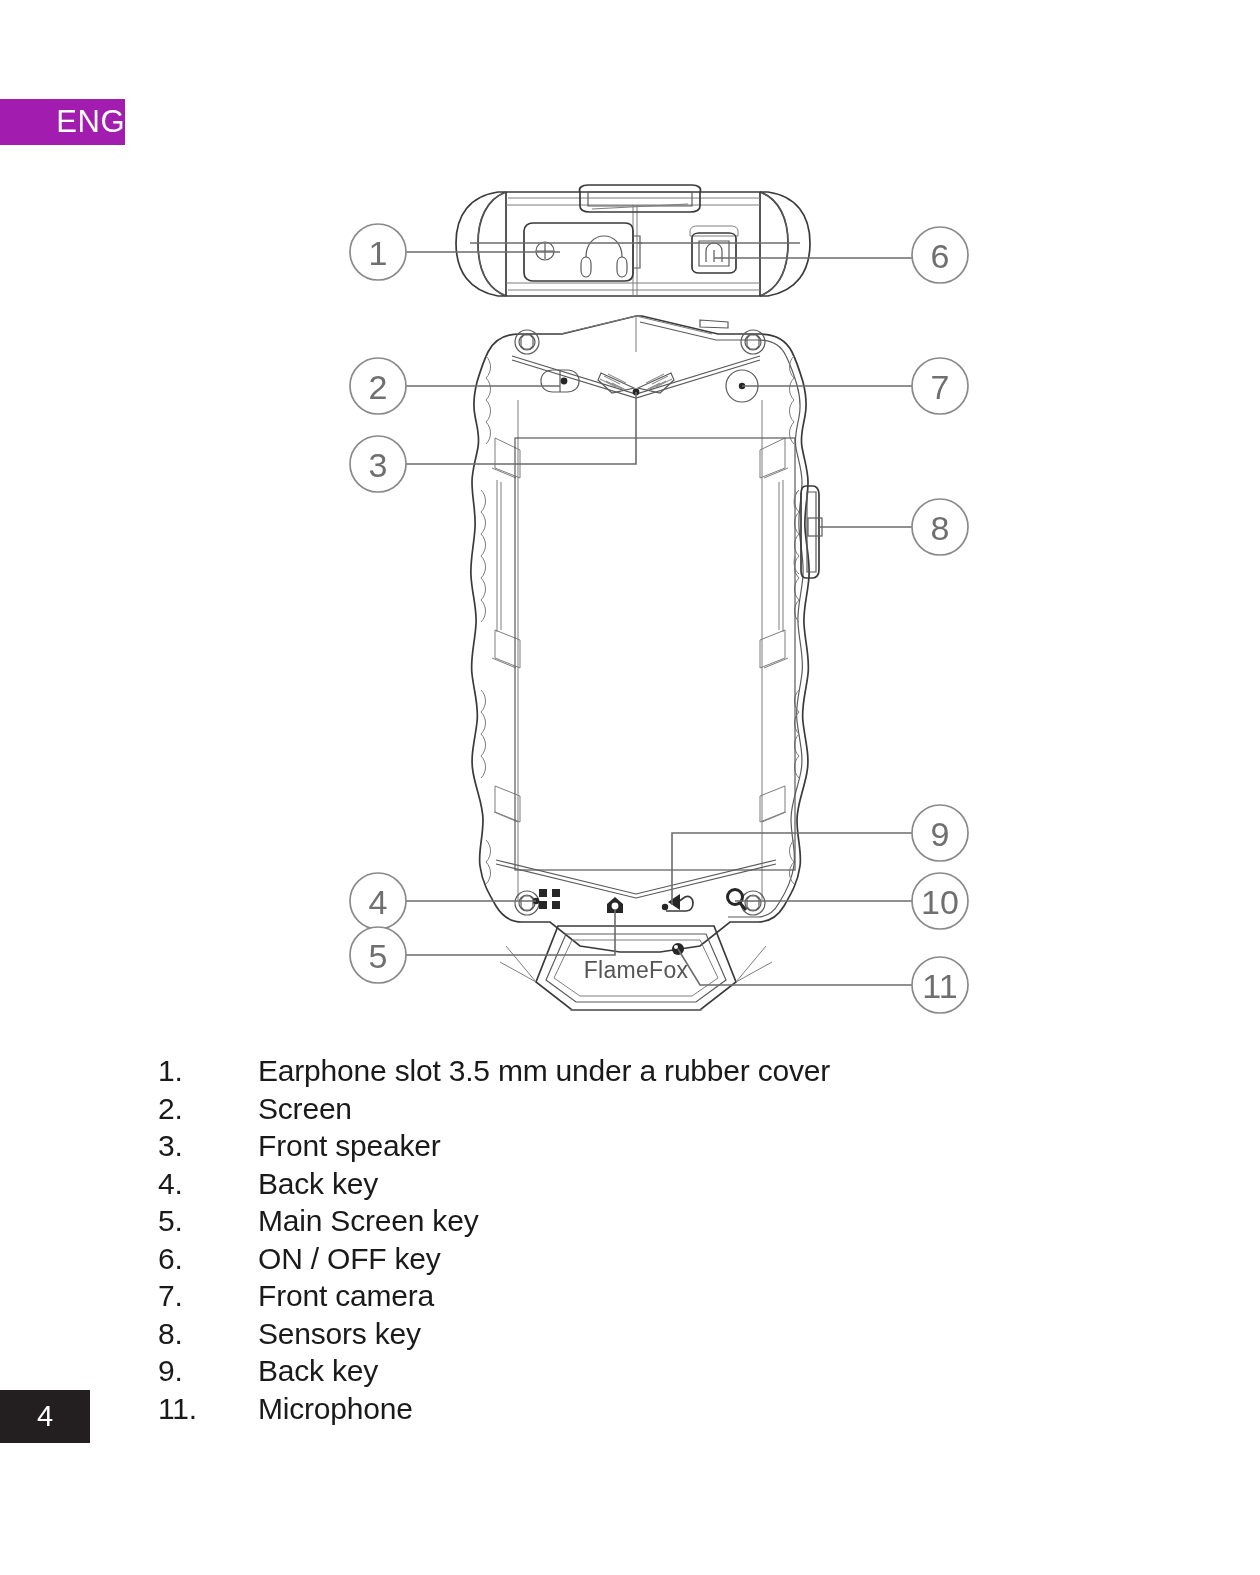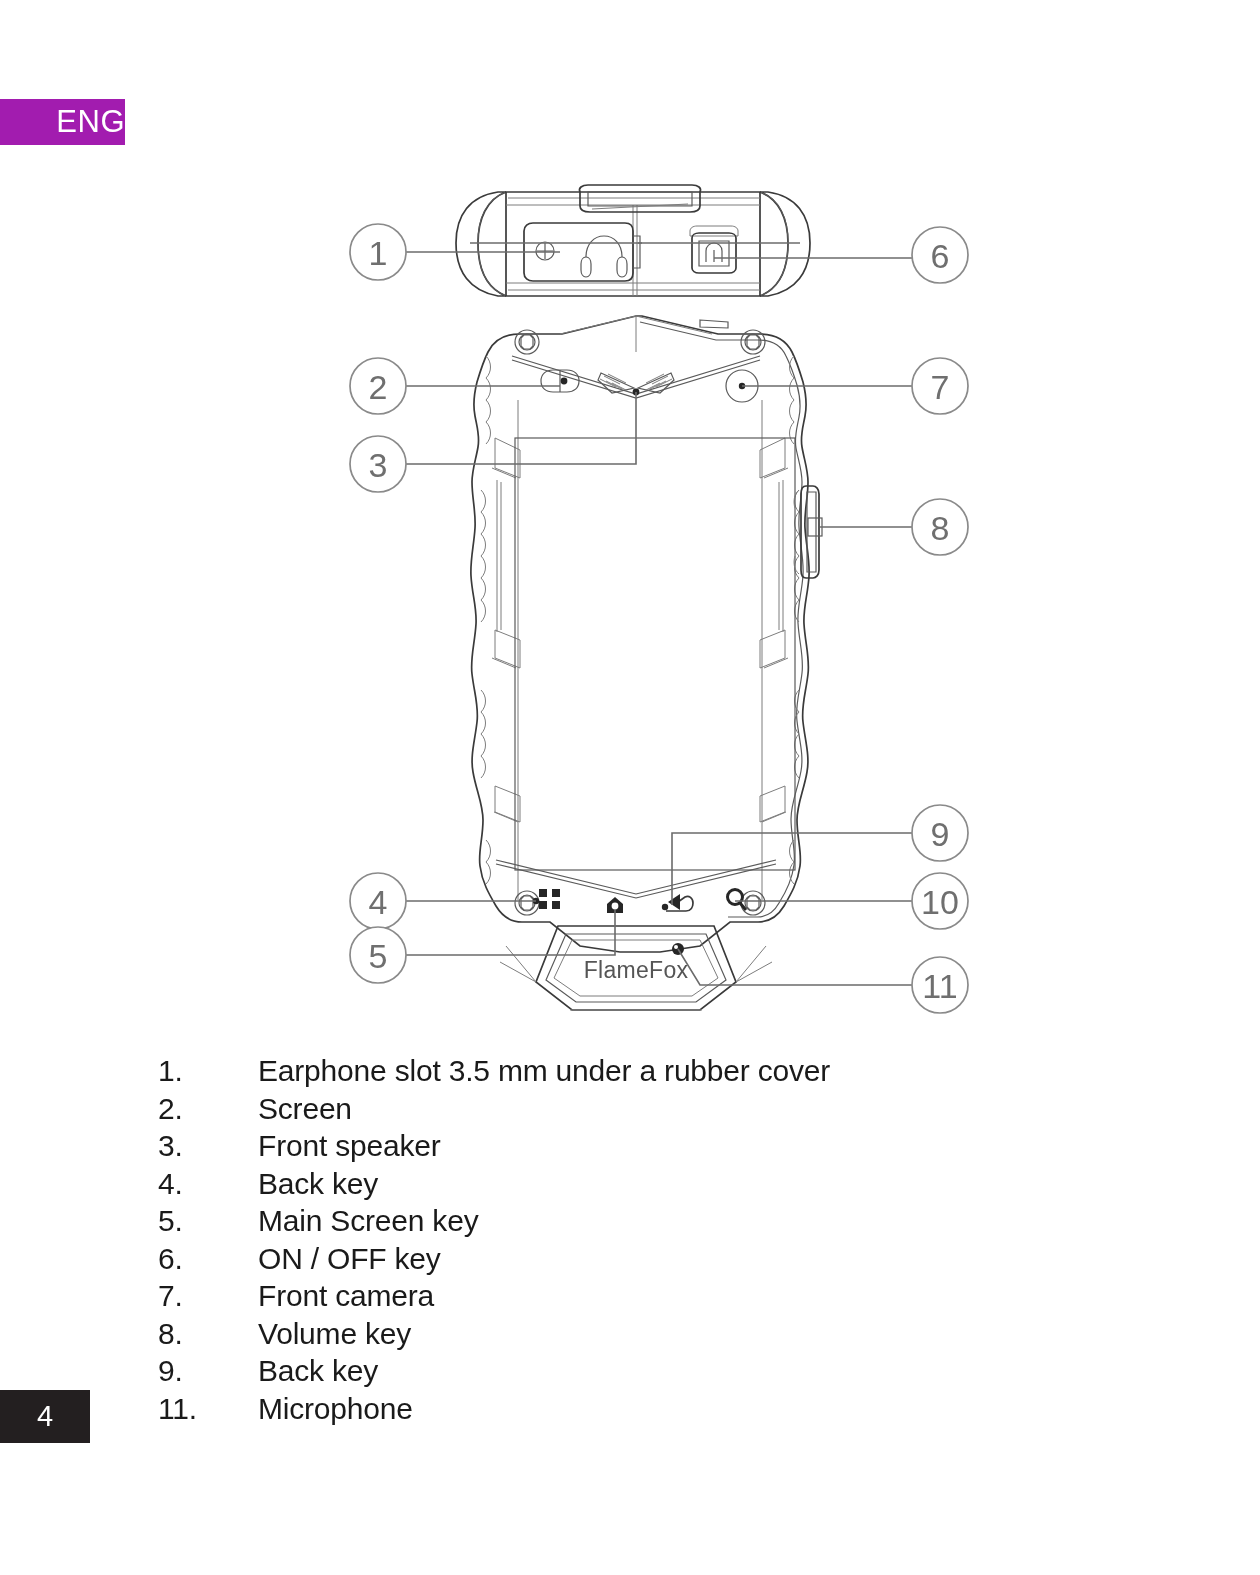--- a/index.html
+++ b/index.html
@@ -446,21 +446,21 @@
   <div class="feat-row">
     <span class="feat-num">6.</span>
     <span class="feat-label">ON / OFF key</span>
   </div>
   <div class="feat-row">
     <span class="feat-num">7.</span>
     <span class="feat-label">Front camera</span>
   </div>
   <div class="feat-row">
     <span class="feat-num">8.</span>
-    <span class="feat-label">Volume key</span>
+    <span class="feat-label">Sensors key</span>
   </div>
   <div class="feat-row">
     <span class="feat-num">9.</span>
     <span class="feat-label">Back key</span>
   </div>
   <div class="feat-row">
     <span class="feat-num">11.</span>
     <span class="feat-label">Microphone</span>
   </div>
 </div>

